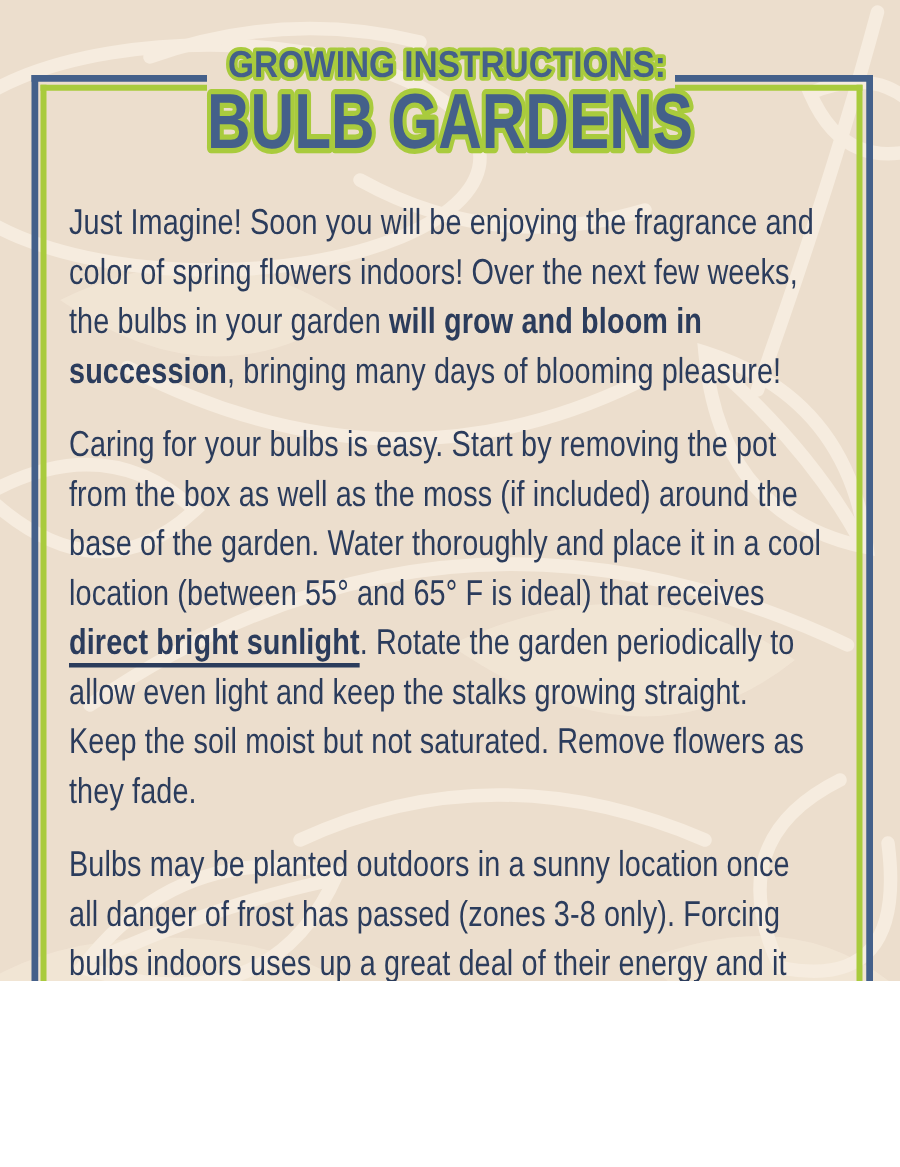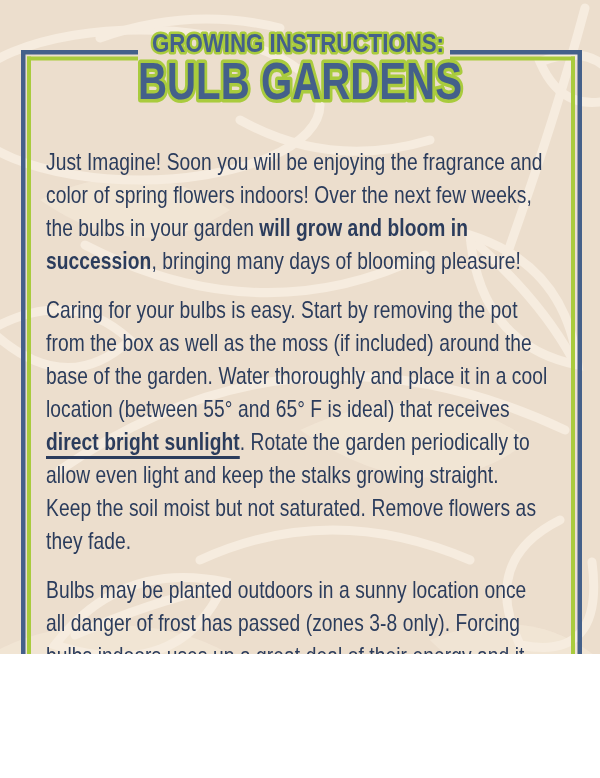--- a/index.html
+++ b/index.html
@@ -5,21 +5,21 @@
   html,body{margin:0;padding:0;}
   .page{
     position:relative;
     width:600px;height:654px;
     background:#ecdecd;
     overflow:hidden;
     font-family:"Liberation Sans", sans-serif;
   }
   svg.decor{position:absolute;left:0;top:0;}
   .content{
-    position:absolute;left:46px;top:145px;width:505px;
+    position:absolute;left:46px;top:132px;width:505px;
   }
   .squeeze{
     width:628px;
     transform:scaleX(0.8);
     transform-origin:0 0;
     color:#2b3c5c;
     font-size:24px;
     line-height:33px;
     letter-spacing:0.1px;
   }

